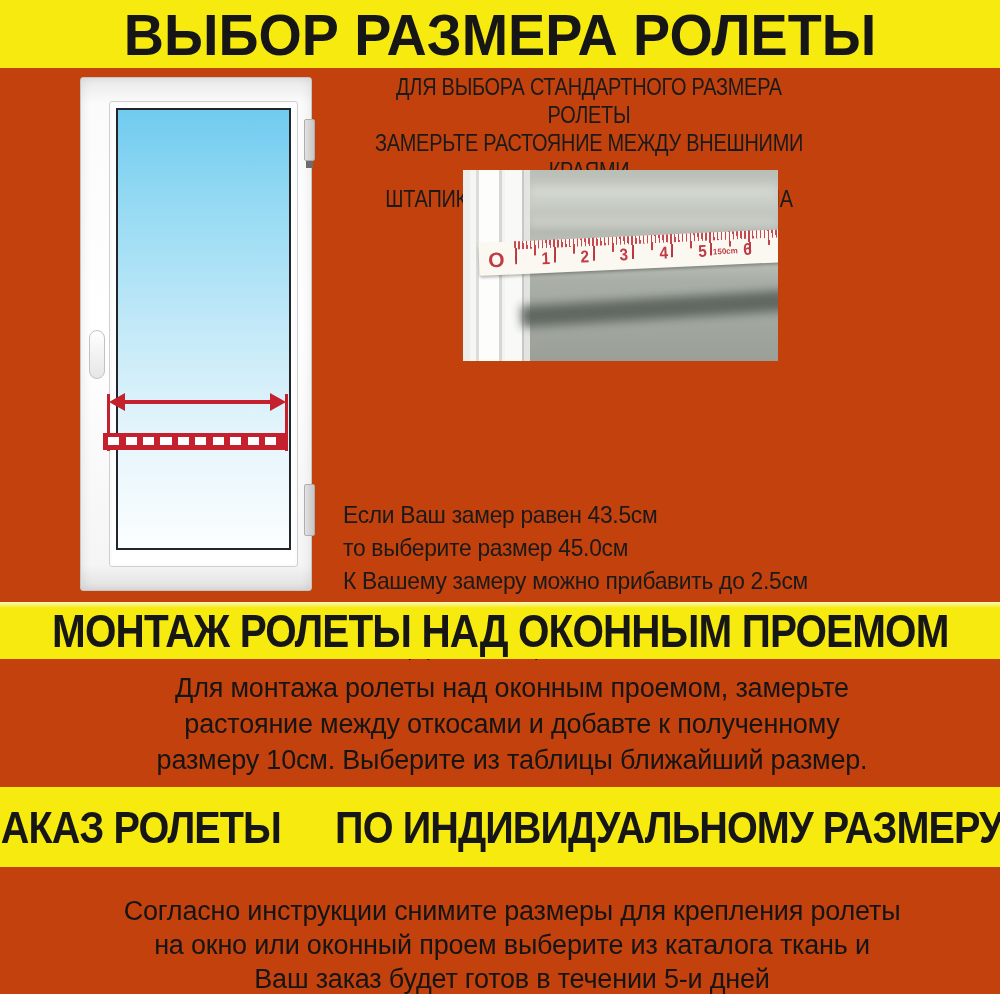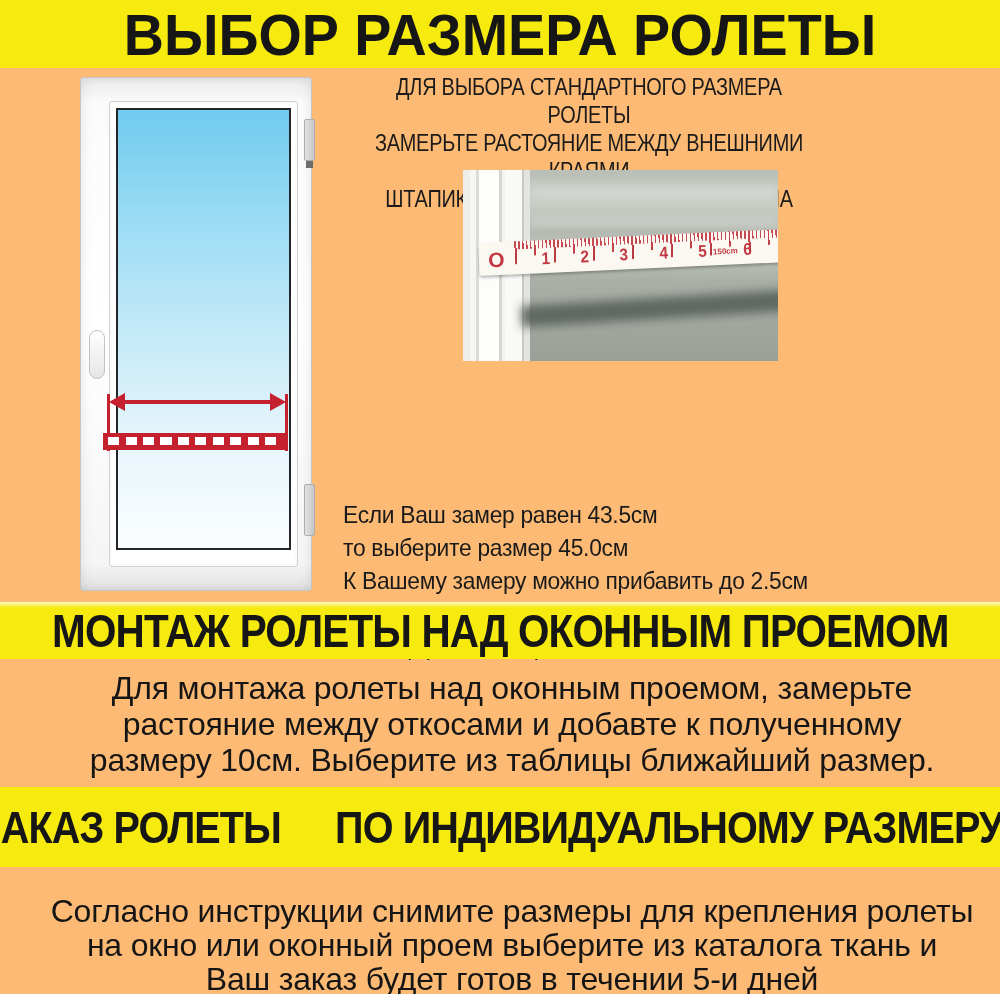--- a/index.html
+++ b/index.html
@@ -1,16 +1,16 @@
 <!DOCTYPE html>
 <html><head>
 <meta charset="utf-8">
 <style>
   html,body{margin:0;padding:0;background:#ffffff;}
-  .page{position:relative;width:1000px;height:994px;background:#fdba74;overflow:hidden;
+  .page{position:relative;width:1000px;height:994px;background:#c2410c;overflow:hidden;
         font-family:"Liberation Sans",sans-serif;color:#1a1a1a;text-decoration:underline;}
 
   
   .banner{position:absolute;left:0;right:0;background:#f7ea0f;display:flex;
           align-items:center;justify-content:center;overflow:hidden;}
   .banner1{top:0;height:68px;}
   .banner2{top:602px;height:57px;background:linear-gradient(180deg,#fdf8c0 0,#f7ea0f 6px);}
   .banner3{top:787px;height:80px;flex-direction:row;justify-content:center;}
   .banner-text{display:inline-block;font-weight:bold;color:#161616;white-space:nowrap;}
   .bt1{font-size:58px;letter-spacing:0;transform:scaleX(0.96);}
@@ -23,21 +23,21 @@
               white-space:pre-line;transform:scaleX(0.83);transform-origin:50% 0;}
   .choose{position:absolute;left:343px;top:378px;}
   .choose span{display:inline-block;font-size:24px;line-height:34px;letter-spacing:-0.3px;
                white-space:pre-line;transform:scaleX(0.88);transform-origin:0 0;}
   .example{position:absolute;left:343px;top:468px;margin-top:30px;}
   .example span{display:inline-block;font-size:24px;line-height:33px;letter-spacing:-0.3px;
                 white-space:pre-line;transform:scaleX(0.95);transform-origin:0 0;}
 
   
   .para{position:absolute;left:0;right:0;text-align:center;white-space:pre-line;
-        font-size:32px;letter-spacing:-0.2px;color:#151515;padding-left:24px;}
+        font-size:27px;letter-spacing:-0.2px;color:#151515;padding-left:24px;}
   .para1{top:670px;line-height:36px;}
   .para2{top:894px;line-height:34px;}
 
   
   .window{position:absolute;left:80px;top:77px;width:230px;height:512px;
           background:linear-gradient(180deg,#e9e9e9 0,#fbfbfb 5%,#ffffff 50%,#f5f5f5 95%,#e0e0e0 100%);
           border:1px solid #c5c5c5;border-radius:3px;
           box-shadow:inset 4px 0 8px rgba(0,0,0,.05),inset -4px 0 8px rgba(0,0,0,.05);}
   .sash{position:absolute;left:28px;right:13px;top:23px;bottom:23px;background:#fff;
         border:1px solid #d0d0d0;border-radius:3px;box-shadow:inset 0 0 0 2px #fbfbfb;}

